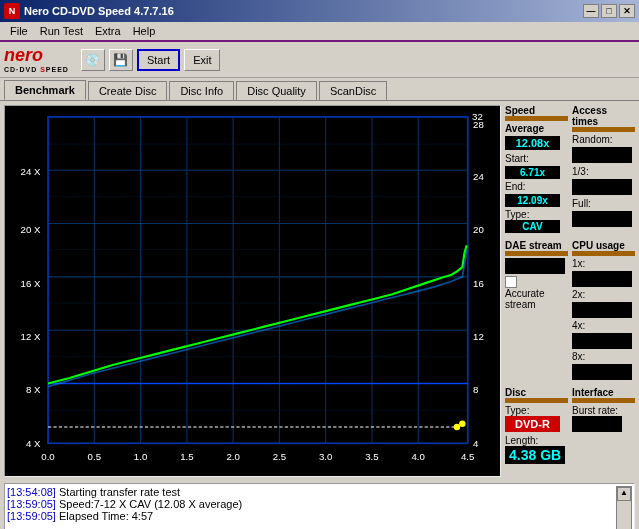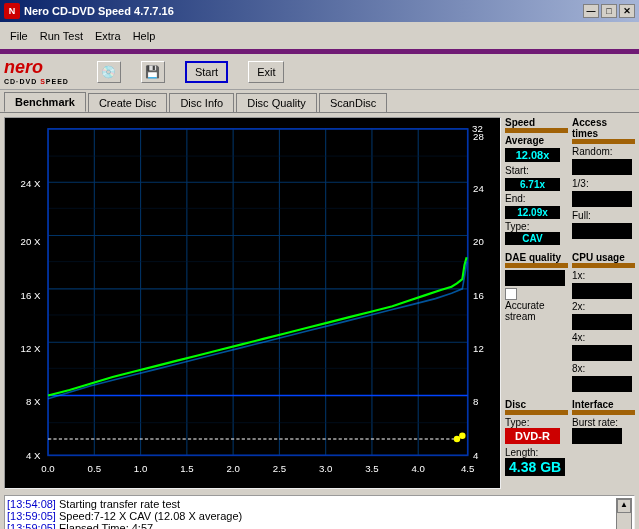--- a/index.html
+++ b/index.html
@@ -6,25 +6,25 @@
     body { width: 639px; height: 529px; background: #d4d0c8; font-family: 'Segoe UI', Tahoma, Arial, sans-serif; font-size: 11px; overflow: hidden; }
     
     
     .title-bar { background: linear-gradient(to right, #0a246a, #a6b5d7); height: 22px; display: flex; align-items: center; justify-content: space-between; padding: 0 4px; color: white; font-size: 11px; font-weight: bold; }
     .title-bar-left { display: flex; align-items: center; gap: 4px; }
     .title-bar-icon { width: 16px; height: 16px; background: #cc0000; border-radius: 2px; font-size: 9px; display: flex; align-items: center; justify-content: center; color: white; }
     .title-bar-buttons { display: flex; gap: 2px; }
     .tb-btn { width: 16px; height: 14px; background: #d4d0c8; border: 1px solid #808080; font-size: 9px; display: flex; align-items: center; justify-content: center; cursor: pointer; color: #000; }
 
     
-    .menu-bar { background: #d4d0c8; height: 32px; display: flex; align-items: center; padding: 0 4px; border-bottom: 5px solid #701a75; }
+    .menu-bar { background: #d4d0c8; height: 20px; display: flex; align-items: center; padding: 0 4px; border-bottom: 2px solid #701a75; }
     .menu-item { padding: 2px 6px; font-size: 11px; cursor: pointer; }
 
     
-    .toolbar { background: #d4d0c8; height: 36px; display: flex; align-items: center; padding: 2px 4px; gap: 20px; border-bottom: 1px solid #a0a0a0; }
+    .toolbar { background: #d4d0c8; height: 36px; display: flex; align-items: center; padding: 2px 4px; gap: 4px; border-bottom: 1px solid #a0a0a0; }
     .logo-wrap { display: flex; flex-direction: column; align-items: flex-start; margin-right: 8px; }
     .drive-select { width: 220px; height: 22px; border: 1px inset #fff; background: white; font-size: 11px; }
     .toolbar-btn { height: 22px; padding: 0 8px; background: #d4d0c8; border: 1px solid #808080; border-top-color: #fff; border-left-color: #fff; font-size: 11px; cursor: pointer; }
     .toolbar-btn-primary { background: #d4d0c8; border: 2px solid #0000cc; }
     .icon-btn { width: 24px; height: 22px; background: #d4d0c8; border: 1px solid #808080; border-top-color: #fff; border-left-color: #fff; display: flex; align-items: center; justify-content: center; cursor: pointer; font-size: 12px; }
 
     
     .tabs { background: #d4d0c8; display: flex; align-items: flex-end; padding: 2px 4px 0; border-bottom: 1px solid #808080; }
     .tab { padding: 3px 10px; background: #d4d0c8; border: 1px solid #808080; border-bottom: none; font-size: 11px; cursor: pointer; margin-right: 2px; }
     .tab.active { background: #d4d0c8; border-bottom: 1px solid #d4d0c8; font-weight: bold; z-index: 1; }
@@ -212,21 +212,21 @@
         <div class="black-box"></div>
         <div class="panel-row" style="margin-top:3px;">
           <span>Full:</span>
         </div>
         <div class="black-box"></div>
       </div>
     </div>
 
     <div class="two-col" style="margin-top:4px;">
       <div class="col-section">
-        <div class="section-header">DAE quality</div>
+        <div class="section-header">DAE stream</div>
         <div class="black-box"></div>
         <div class="checkbox-row">
           <div class="checkbox"></div>
         </div>
         <div>Accurate</div>
         <div>stream</div>
       </div>
       <div class="col-section">
         <div class="section-header">CPU usage</div>
         <div class="panel-row">

